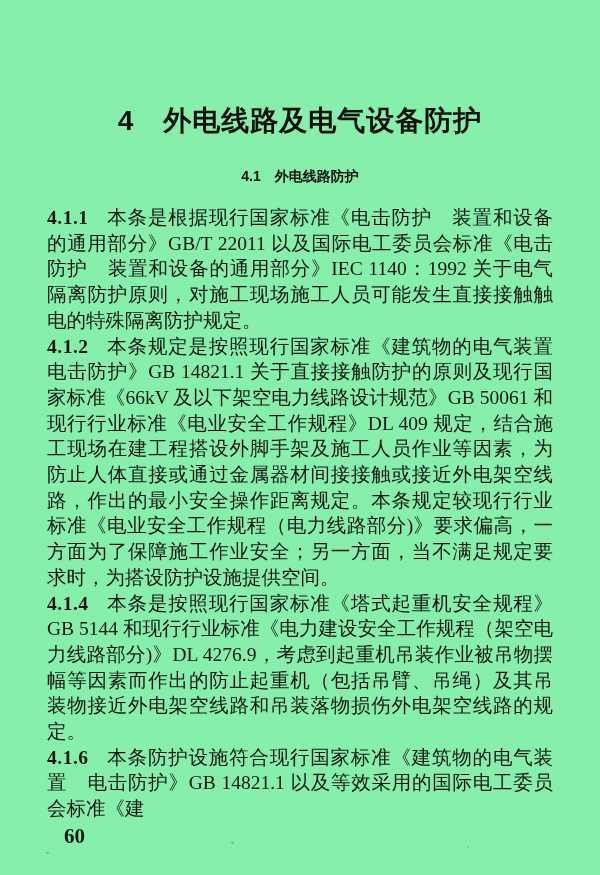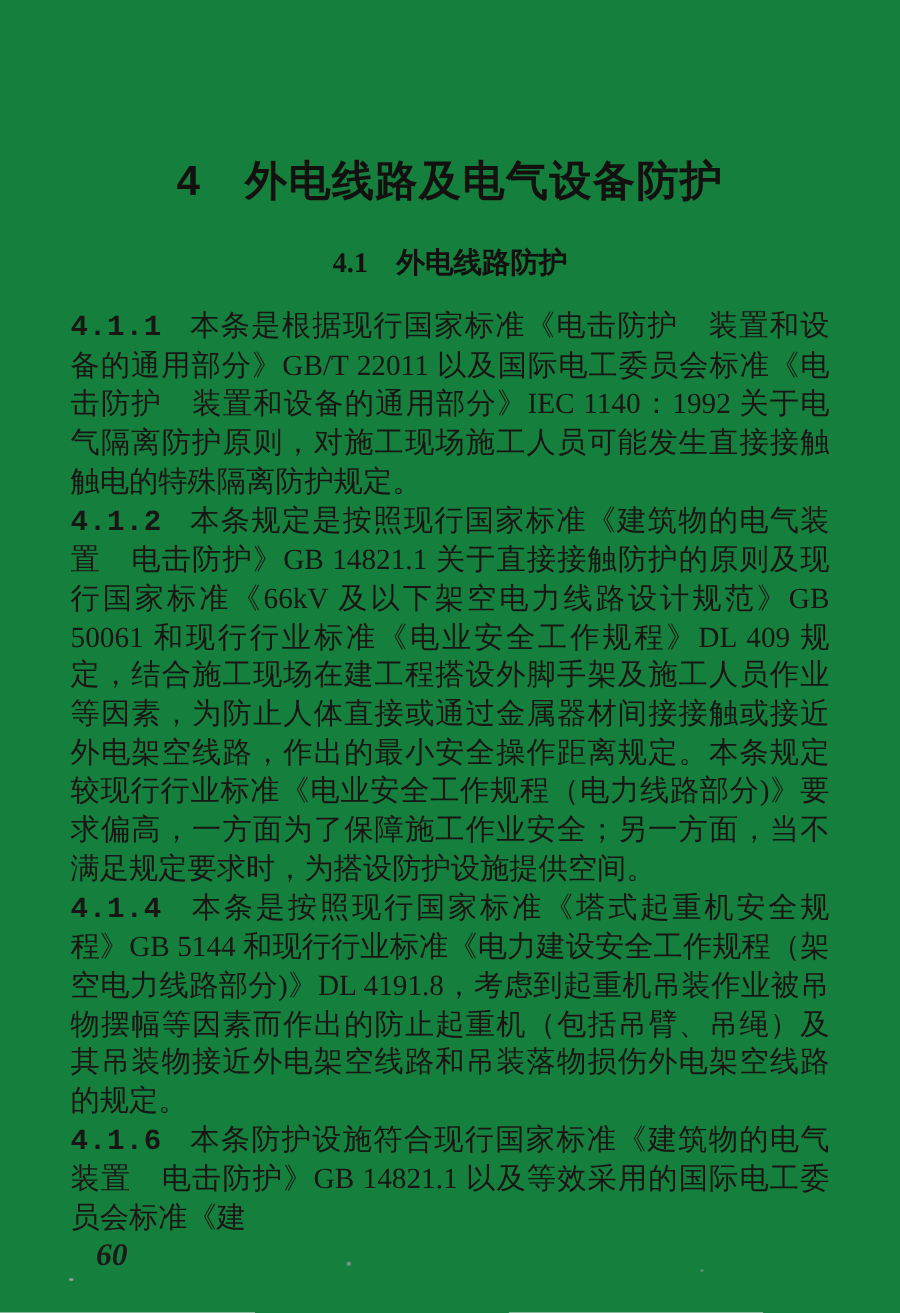--- a/index.html
+++ b/index.html
@@ -5,70 +5,69 @@
   html, body {
     margin: 0;
     padding: 0;
     background: #e8e8e8;
   }
   .page {
     position: relative;
     width: 600px;
     height: 875px;
     margin: 0 auto;
-    background: #15803d;
+    background: #86efac;
     color: #161413;
     font-family: "Liberation Serif", "DejaVu Serif", serif;
     overflow: hidden;
   }
   .chapter-title {
     margin: 0;
     padding-top: 104px;
     text-align: center;
     font-family: "Liberation Sans", "DejaVu Sans", sans-serif;
     font-weight: 700;
     font-size: 28px;
     line-height: 34px;
     letter-spacing: 1px;
     color: #121110;
   }
   .section-title {
     margin: 0;
     padding-top: 27px;
     text-align: center;
-    font-family: Liberation Serif, serif;
+    font-family: Liberation Sans, sans-serif;
     font-weight: 700;
-    font-size: 19px;
+    font-size: 14px;
     line-height: 22px;
     color: #121110;
   }
   .doc-body {
     width: 506px;
     margin: 18px auto 0 auto;
   }
   .para {
     margin: 0;
     text-align: justify;
     font-size: 19.5px;
     line-height: 25.7px;
     color: #18161４;
   }
   .para { color: #181614; }
   .para-num {
-    font-family: Liberation Mono, monospace;
+    font-family: Liberation Serif, serif;
     font-weight: 700;
     margin-right: 18px;
     letter-spacing: 0.5px;
   }
   .page-number {
     position: absolute;
     left: 64px;
     top: 824px;
     font-family: "Liberation Serif", "DejaVu Serif", serif;
-    font-style: italic;
     font-weight: 600;
     font-size: 21px;
     color: #1c1a18;
   }
   .speck {
     position: absolute;
     background: #9a9a96;
     border-radius: 50%;
   }
   .speck.s1 { left: 46px;  top: 852px; width: 3px; height: 2px; }
@@ -84,21 +83,21 @@
 
   <h2 class="section-title">4.1　外电线路防护</h2>
 
   <div class="doc-body">
 
     <p class="para"><span class="para-num">4.1.1</span><span>本条是根据现行国家标准《电击防护　装置和设备的通用部分》GB/T 22011 以及国际电工委员会标准《电击防护　装置和设备的通用部分》IEC 1140：1992 关于电气隔离防护原则，对施工现场施工人员可能发生直接接触触电的特殊隔离防护规定。</span></p>
 
     <p class="para"><span class="para-num">4.1.2</span><span>本条规定是按照现行国家标准《建筑物的电气装置　电击防护》GB 14821.1 关于直接接触防护的原则及现行国家标准《66kV 及以下架空电力线路设计规范》GB 50061 和现行行业标准《电业安全工作规程》DL 409 规定，结合施工现场在建工程搭设外脚手架及施工人员作业等因素，为防止人体直接或通过金属器材间接接触或接近外电架空线路，作出的最小安全操作距离规定。本条规定较现行行业标准《电业安全工作规程（电力线路部分)》要求偏高，一方面为了保障施工作业安全；另一方面，当不满足规定要求时，为搭设防护设施提供空间。</span></p>
 
 
-    <p class="para"><span class="para-num">4.1.4</span><span>本条是按照现行国家标准《塔式起重机安全规程》GB 5144 和现行行业标准《电力建设安全工作规程（架空电力线路部分)》DL 4191.8，考虑到起重机吊装作业被吊物摆幅等因素而作出的防止起重机（包括吊臂、吊绳）及其吊装物接近外电架空线路和吊装落物损伤外电架空线路的规定。</span></p>
+    <p class="para"><span class="para-num">4.1.4</span><span>本条是按照现行国家标准《塔式起重机安全规程》GB 5144 和现行行业标准《电力建设安全工作规程（架空电力线路部分)》DL 4276.9，考虑到起重机吊装作业被吊物摆幅等因素而作出的防止起重机（包括吊臂、吊绳）及其吊装物接近外电架空线路和吊装落物损伤外电架空线路的规定。</span></p>
 
     <p class="para"><span class="para-num">4.1.6</span><span>本条防护设施符合现行国家标准《建筑物的电气装置　电击防护》GB 14821.1 以及等效采用的国际电工委员会标准《建</span></p>
 
   </div>
 
   <div class="page-number">60</div>
 
   <div class="speck s1"></div>
   <div class="speck s2"></div>
   <div class="speck s3"></div>

